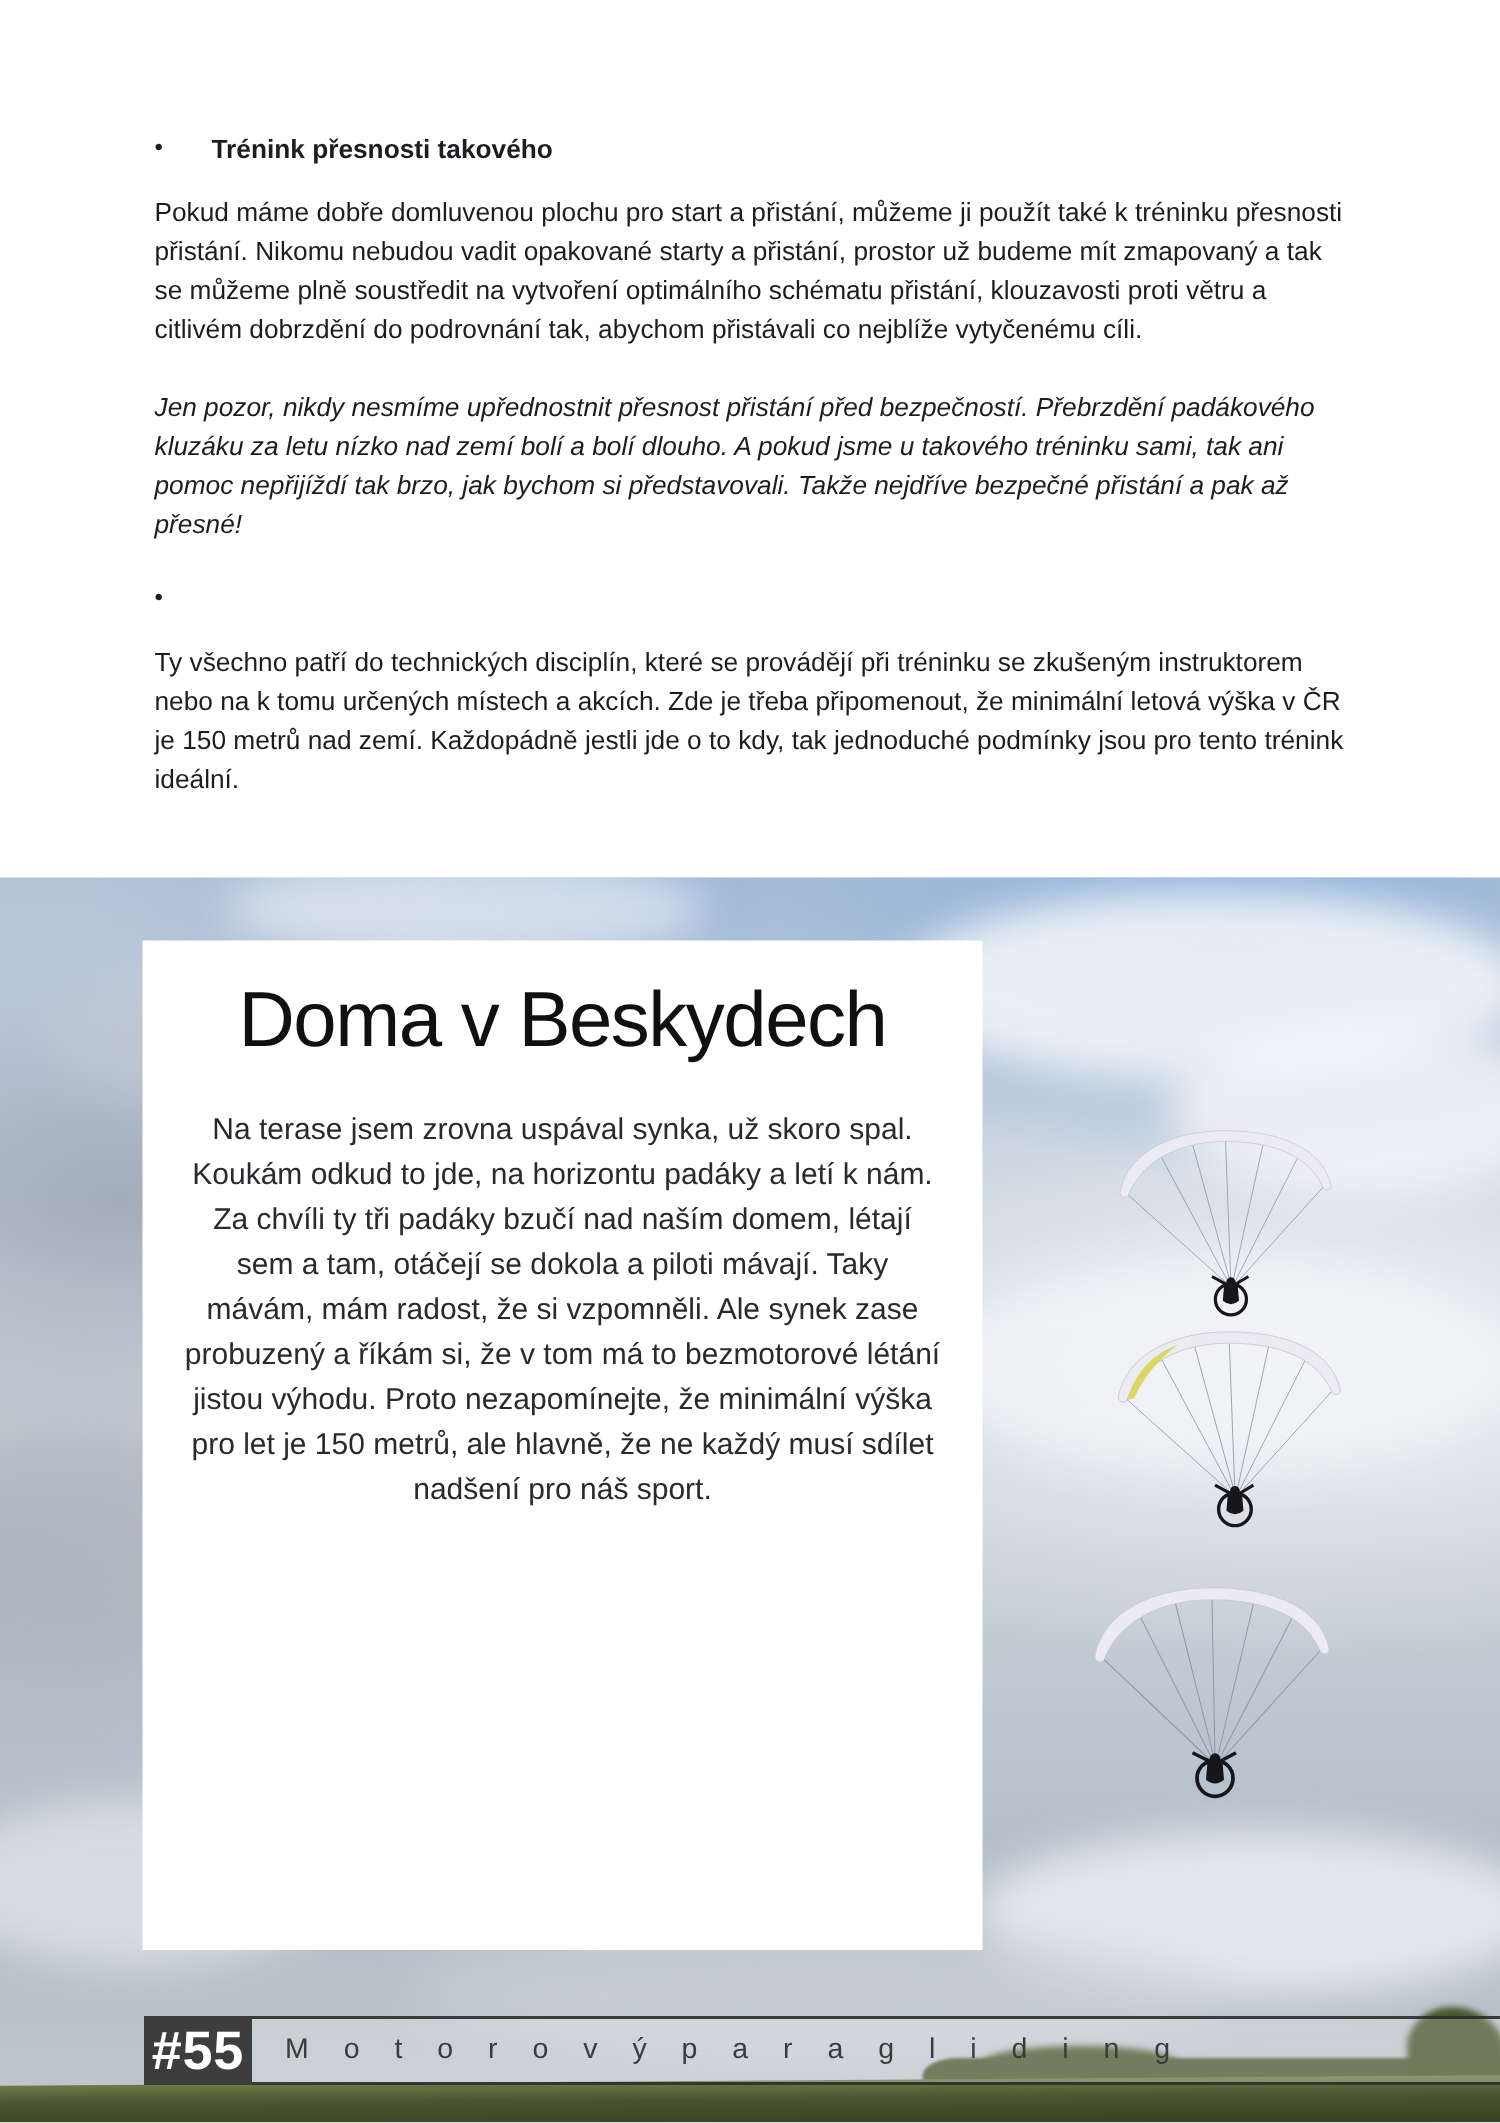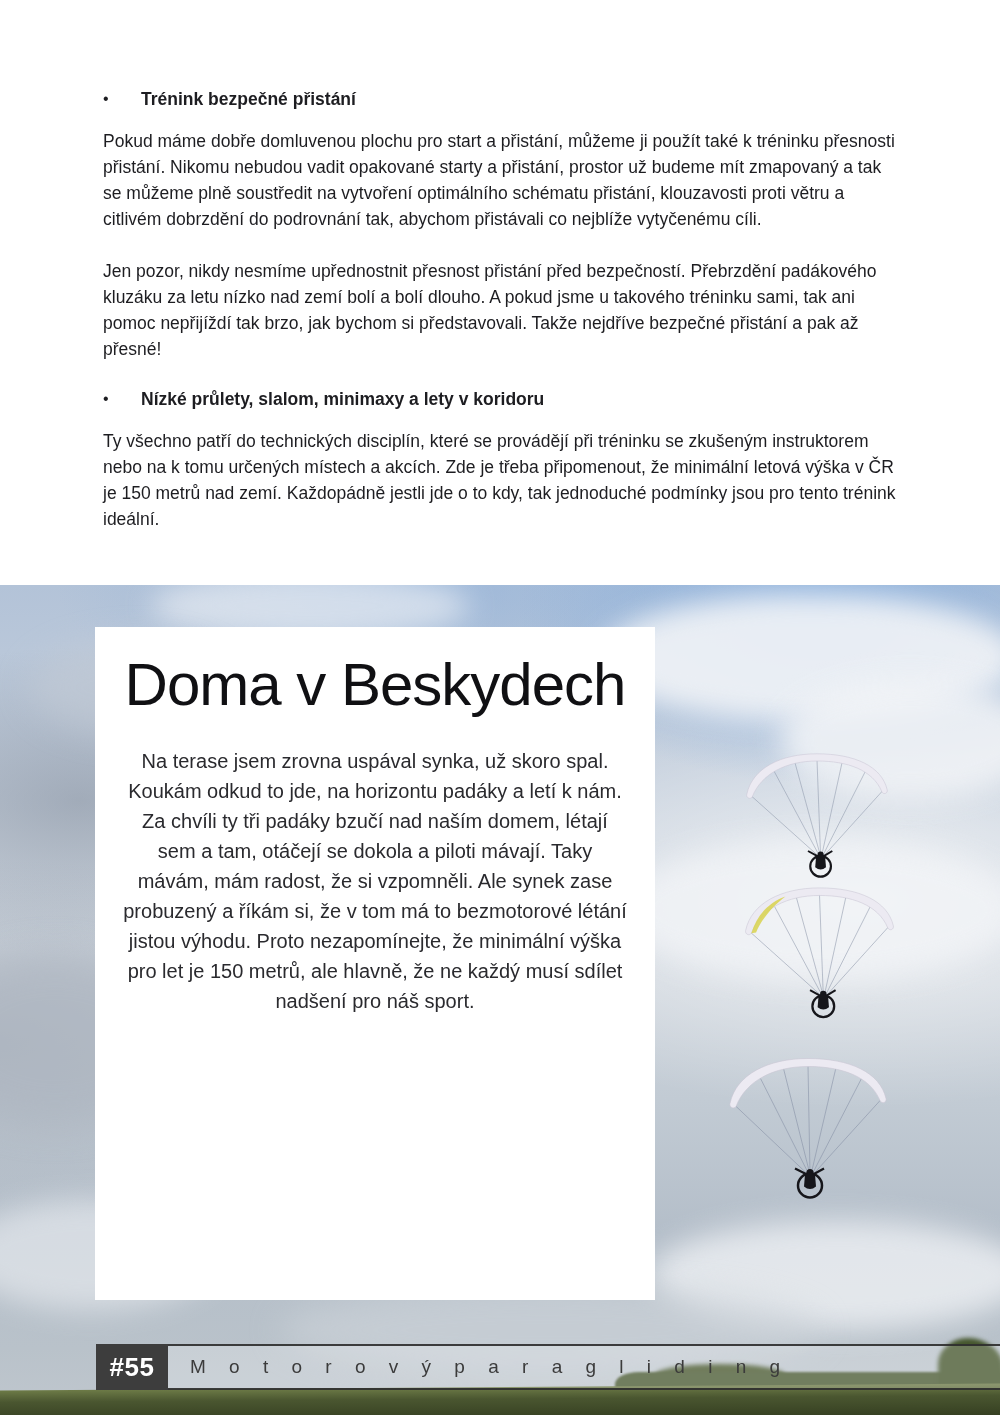--- a/index.html
+++ b/index.html
@@ -14,21 +14,21 @@
     position:absolute; left:103px; top:86px; width:795px;
     font-size:17.5px; line-height:26px; color:#1d1d21;
   }
   .section-heading {
     display:flex; font-weight:700; margin:0;
   }
   .section-heading .bullet {
     display:inline-block; width:38px; font-weight:400; font-size:16px;
   }
   .article p { margin:16px 0 26px 0; }
-  .article p.last { margin-bottom:24px; }
+  .article p.last { margin-bottom:24px;font-style:italic; }
 
   
   .photo {
     position:absolute; left:0; top:585px; width:1000px; height:830px; overflow:hidden;
     background:
       radial-gradient(ellipse 430px 250px at 82% 3%, rgba(132,172,220,0.95), rgba(132,172,220,0) 70%),
       radial-gradient(ellipse 520px 190px at 42% 0%, rgba(140,175,218,0.55), rgba(140,175,218,0) 70%),
       radial-gradient(ellipse 700px 320px at 86% 38%, rgba(255,255,255,0.70), rgba(255,255,255,0) 65%),
       radial-gradient(ellipse 420px 220px at 8% 26%, rgba(125,135,150,0.50), rgba(125,135,150,0) 70%),
       radial-gradient(ellipse 520px 260px at 0% 55%, rgba(148,156,168,0.45), rgba(148,156,168,0) 70%),
@@ -68,62 +68,61 @@
   .pg1 { left:742px; top:167px; width:150px; height:135px; }
   .pg2 { left:742px; top:301px; width:155px; height:142px; }
   .pg3 { left:728px; top:469px; width:160px; height:155px; }
 
   
   .card {
     position:absolute; left:95px; top:627px; width:560px; height:673px;
     background:#ffffff; text-align:center; z-index:5; box-sizing:border-box;
   }
   .card-title {
-    margin:26px 0 6px; font-size:60px; font-weight:400; letter-spacing:-1px;
+    margin:26px 0 6px; font-size:52px; font-weight:400; letter-spacing:-1px;
     color:#101013; line-height:1.05;
   }
   .card p {
     margin:30px 28px 0; font-size:20px; line-height:30px; color:#2a2a2e;
   }
   .card p.first { margin-top:28px; }
 
   
   .footer-bar {
     position:absolute; left:96px; top:1344px; height:46px; display:flex; z-index:6;
   }
   .issue-box {
-    width:72px; background:#3d3d3d; color:#ffffff; font-weight:700; font-size:26px;
+    width:72px; background:#3d3d3d; color:#ffffff; font-weight:700; font-size:36px;
     display:flex; align-items:center; justify-content:center; letter-spacing:0.5px;
   }
   .footer-strip {
     width:874px; box-sizing:border-box;
     background:rgba(255,255,255,0.22);
     border-top:2px solid rgba(42,42,42,0.9);
     border-bottom:2px solid rgba(42,42,42,0.9);
     display:flex; align-items:center; padding-left:22px;
     font-weight:400; font-size:19px; letter-spacing:9px; color:#3b3b3b;
     white-space:nowrap; overflow:hidden;
   }
 </style>
 </head>
 <body>
 
 <div class="page">
 
   <div class="article">
     <div class="section-heading">
       <span class="bullet">•</span>
-      <span>Trénink bezpečné přistání</span>
+      <span>Trénink přesnosti takového</span>
     </div>
     <p>Pokud máme dobře domluvenou plochu pro start a přistání, můžeme ji použít také k tréninku přesnosti přistání. Nikomu nebudou vadit opakované starty a přistání, prostor už budeme mít zmapovaný a tak se můžeme plně soustředit na vytvoření optimálního schématu přistání, klouzavosti proti větru a citlivém dobrzdění do podrovnání tak, abychom přistávali co nejblíže vytyčenému cíli.</p>
     <p class="last">Jen pozor, nikdy nesmíme upřednostnit přesnost přistání před bezpečností. Přebrzdění padákového kluzáku za letu nízko nad zemí bolí a bolí dlouho. A pokud jsme u takového tréninku sami, tak ani pomoc nepřijíždí tak brzo, jak bychom si představovali. Takže nejdříve bezpečné přistání a pak až přesné!</p>
 
     <div class="section-heading">
       <span class="bullet">•</span>
-      <span>Nízké průlety, slalom, minimaxy a lety v koridoru</span>
     </div>
     <p>Ty všechno patří do technických disciplín, které se provádějí při tréninku se zkušeným instruktorem nebo na k tomu určených místech a akcích. Zde je třeba připomenout, že minimální letová výška v ČR je 150 metrů nad zemí. Každopádně jestli jde o to kdy, tak jednoduché podmínky jsou pro tento trénink ideální.</p>
   </div>
 
   <div class="photo" title="Three paramotor pilots flying in formation under light paraglider canopies in a cloudy blue-grey sky above a green field with a treeline">
     <div class="cloud cl1"></div>
     <div class="cloud cl2"></div>
     <div class="cloud cl3"></div>
     <div class="cloud cl4"></div>
     <div class="cloud cl5"></div>

